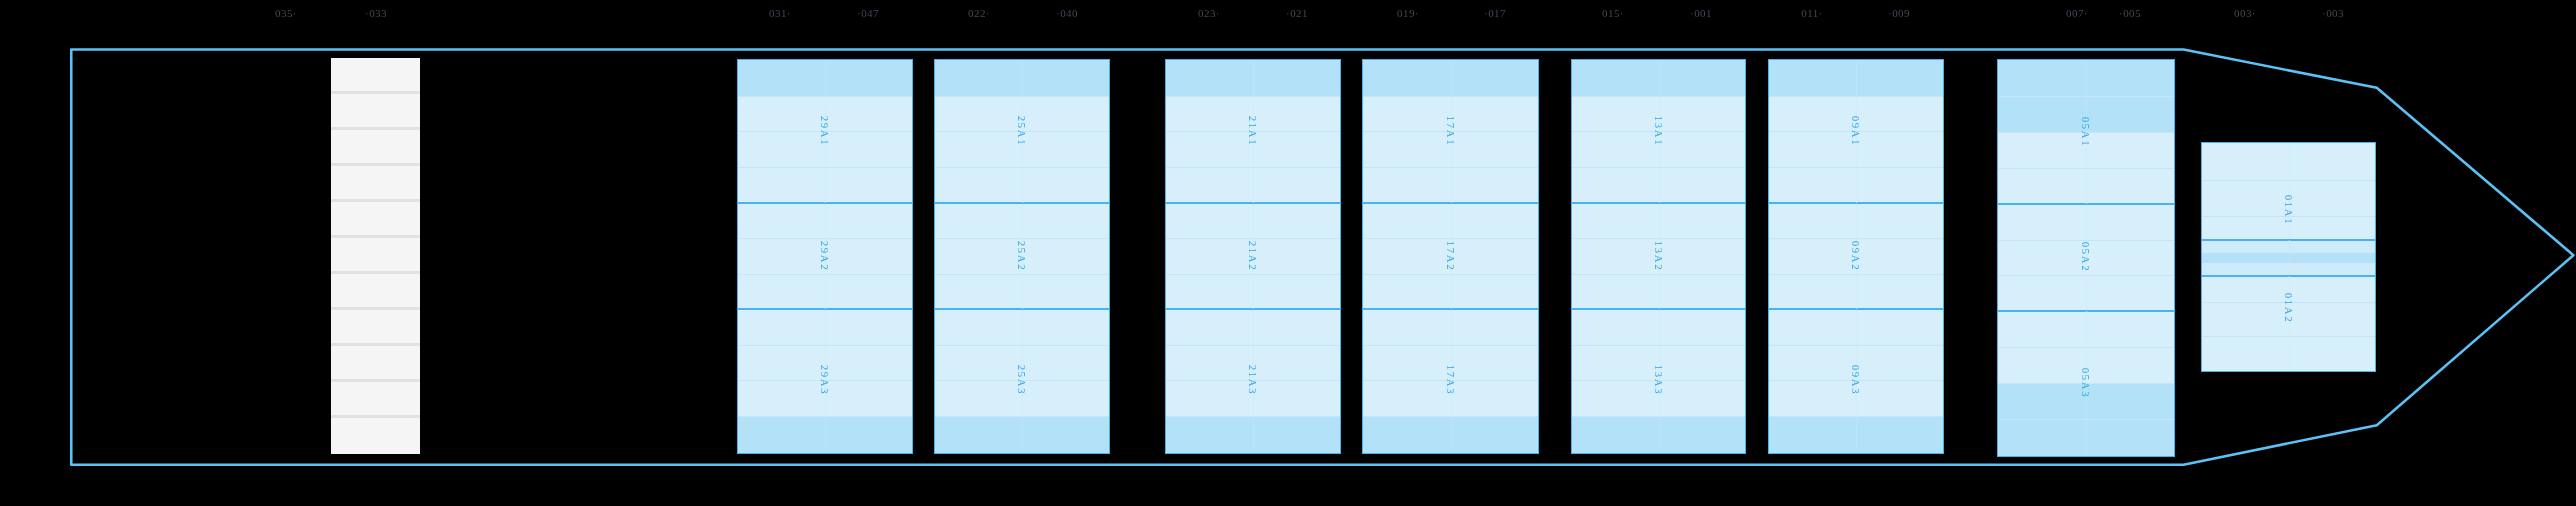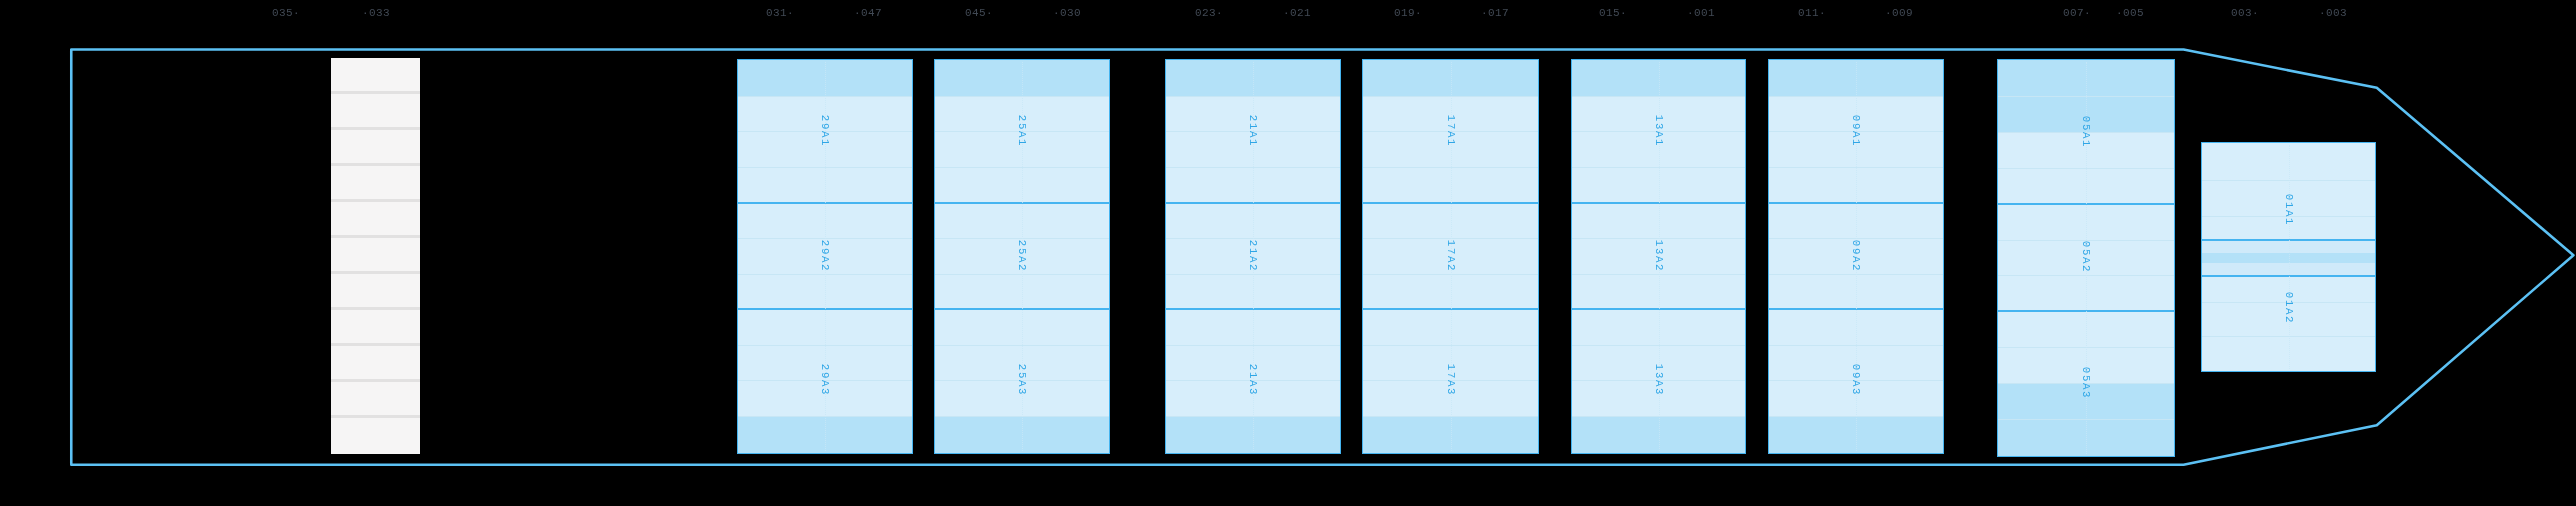--- a/index.html
+++ b/index.html
@@ -1,17 +1,17 @@
 <!DOCTYPE html>
 <html style="font-size:13.7px"><head>
 <meta charset="utf-8">
 <style>
   html,body{margin:0;padding:0;background:#000;}
   #plan{position:relative;width:2576px;height:507px;background:#000;overflow:hidden;
-        font-family:Liberation Mono, monospace;}
+        font-family:Liberation Serif, serif;}
   #hull-svg{position:absolute;left:0;top:0;}
   .axis-label{position:absolute;transform:translateX(-50%);font-size:11px;letter-spacing:0.4px;
         color:#414954;white-space:nowrap;font-weight:normal;}
   #ladder{position:absolute;background:#e2e1e1;}
   .ladder-row{position:absolute;left:0;right:0;background:#f6f5f5;}
   .bay{position:absolute;box-sizing:border-box;background:#d7eefb;border:1.7px solid #45b4f0;}
   .strip{position:absolute;left:0;right:0;background:#b3e1f8;}
   .minor-line{position:absolute;left:0;right:0;height:0.9px;background:#c7e6f5;}
   .major-line{position:absolute;left:0;right:0;height:1.7px;background:#45b4f0;}
   .center-line{position:absolute;left:50%;top:1.7px;bottom:1.7px;width:0;
@@ -27,22 +27,22 @@
 
 <div id="plan" style="width: 2576px; height: 507px; background: rgb(0, 0, 0);">
   <svg id="hull-svg" width="2576" height="507" viewBox="0 0 3000 590">
     <polygon id="hull-poly" fill="none" stroke-width="3" stroke-linejoin="round" points="83,57.5 2543,57.5 2768,102 2997,297 2768,495 2543,541 83,541" stroke="#5cc1f4"></polygon>
   </svg>
   <div id="axis">
       <span class="axis-label" style="left: 286px; top: 6.9px; color: rgb(65, 73, 84);">035·</span>
       <span class="axis-label" style="left: 376px; top: 6.9px; color: rgb(65, 73, 84);">·033</span>
       <span class="axis-label" style="left: 780px; top: 6.9px; color: rgb(65, 73, 84);">031·</span>
       <span class="axis-label" style="left: 868px; top: 6.9px; color: rgb(65, 73, 84);">·047</span>
-      <span class="axis-label" style="left: 979px; top: 6.9px; color: rgb(65, 73, 84);">045·</span>
-      <span class="axis-label" style="left: 1067px; top: 6.9px; color: rgb(65, 73, 84);">·030</span>
+      <span class="axis-label" style="left: 979px; top: 6.9px; color: rgb(65, 73, 84);">022·</span>
+      <span class="axis-label" style="left: 1067px; top: 6.9px; color: rgb(65, 73, 84);">·040</span>
       <span class="axis-label" style="left: 1209px; top: 6.9px; color: rgb(65, 73, 84);">023·</span>
       <span class="axis-label" style="left: 1297px; top: 6.9px; color: rgb(65, 73, 84);">·021</span>
       <span class="axis-label" style="left: 1408px; top: 6.9px; color: rgb(65, 73, 84);">019·</span>
       <span class="axis-label" style="left: 1495px; top: 6.9px; color: rgb(65, 73, 84);">·017</span>
       <span class="axis-label" style="left: 1613px; top: 6.9px; color: rgb(65, 73, 84); text-align: right;">015·</span>
       <span class="axis-label" style="left: 1701px; top: 6.9px; color: rgb(65, 73, 84);">·001</span>
       <span class="axis-label" style="left: 1812px; top: 6.9px; color: rgb(65, 73, 84);">011·</span>
       <span class="axis-label" style="left: 1899px; top: 6.9px; color: rgb(65, 73, 84);">·009</span>
       <span class="axis-label" style="left: 2044px; top: 6.9px; color: rgb(65, 73, 84); margin-left: 33px;">007·</span>
       <span class="axis-label" style="left: 2130px; top: 6.9px; color: rgb(65, 73, 84);">·005</span>

